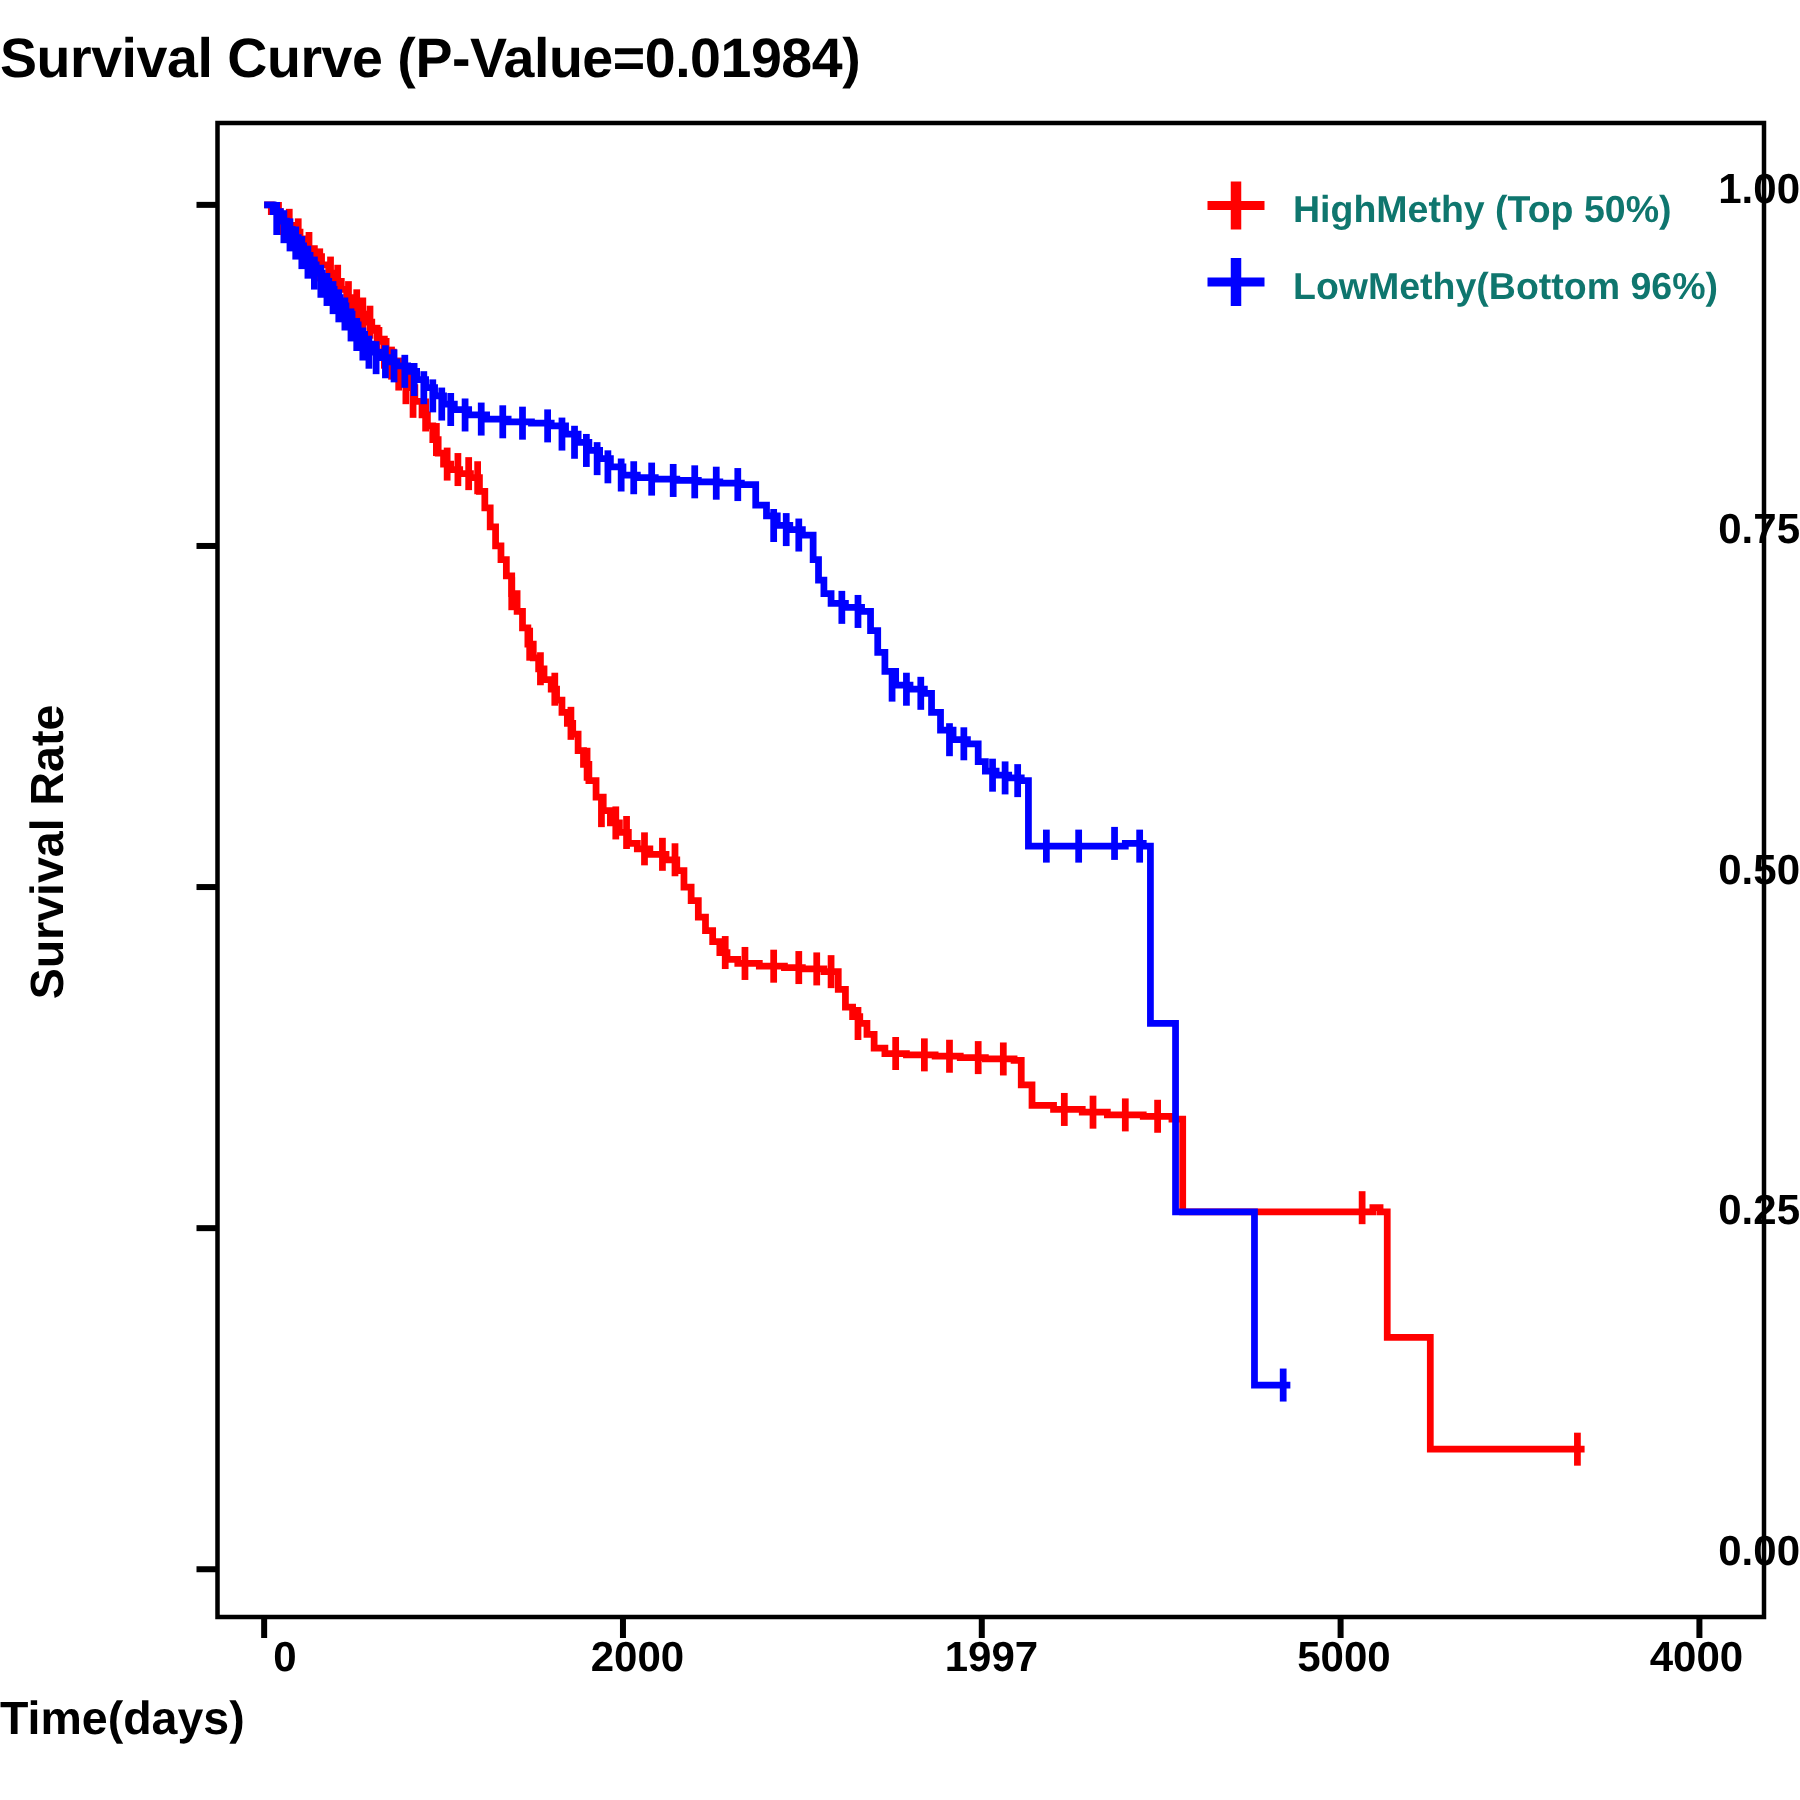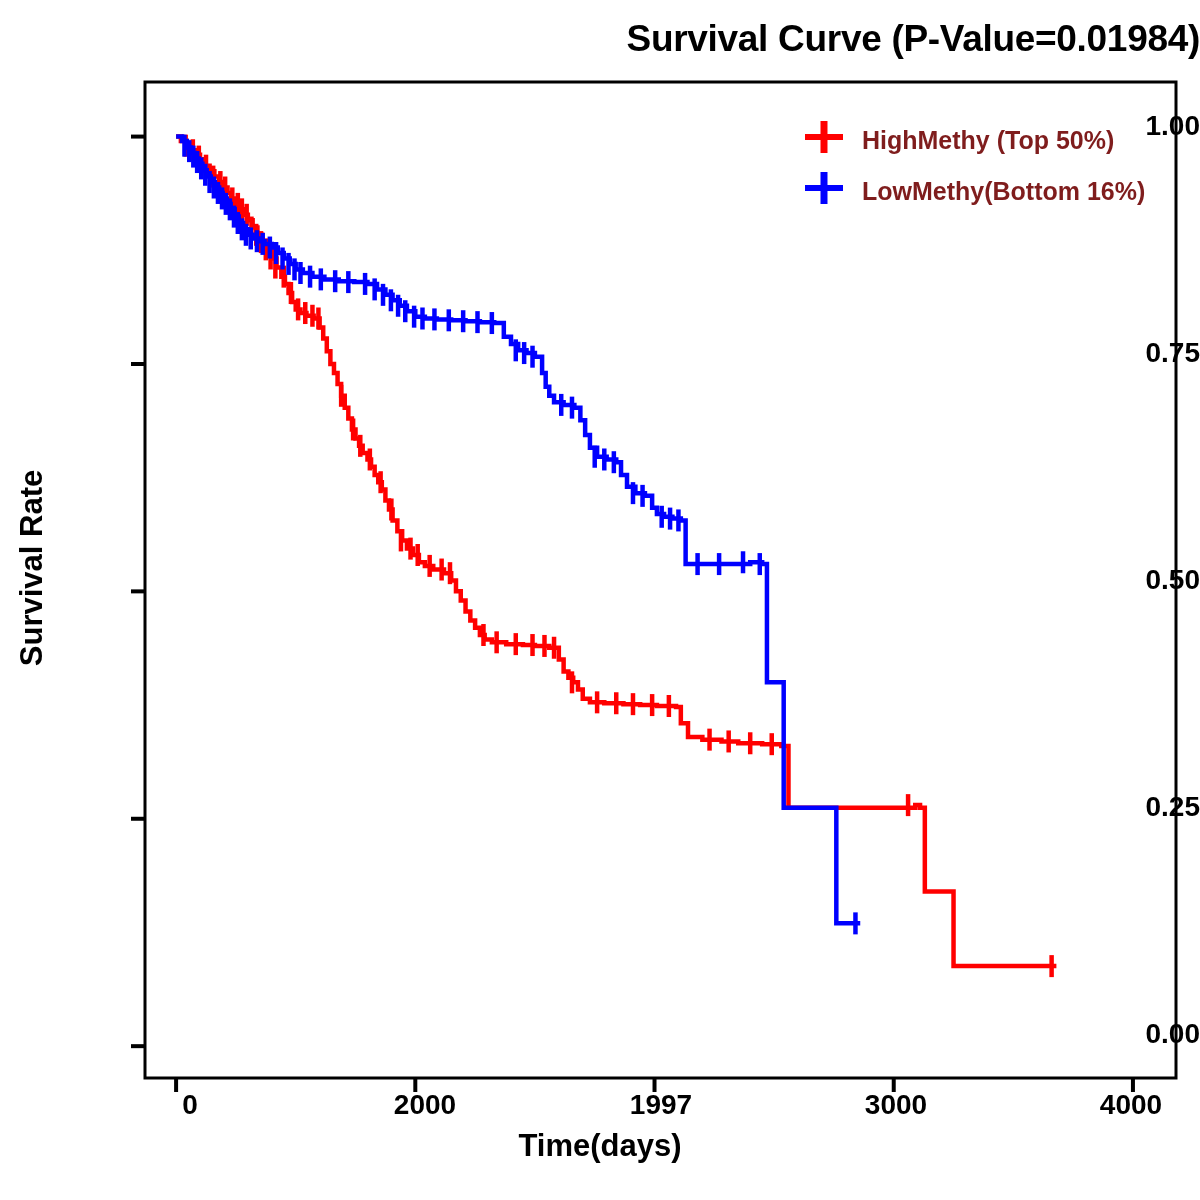--- a/index.html
+++ b/index.html
@@ -17,21 +17,21 @@
     position: relative;
     width: 1200px;
     height: 1200px;
     background: #ffffff;
   }
   #chart-title {
     position: absolute;
     left: 0;
     top: 18px;
     width: 1200px;
-    text-align: right;
+    text-align: left;
     font-size: 37px;
     font-weight: bold;
     color: #000000;
     letter-spacing: -0.3px;
     font-family: "Liberation Sans", sans-serif;
   }
   #ylabel {
     position: absolute;
     left: -118px;
     top: 550px;
@@ -42,21 +42,21 @@
     font-size: 31px;
     font-weight: bold;
     color: #000000;
     font-family: "Liberation Sans", sans-serif;
   }
   #xlabel {
     position: absolute;
     left: 0;
     top: 1128px;
     width: 1200px;
-    text-align: center;
+    text-align: left;
     font-size: 31px;
     font-weight: bold;
     color: #000000;
     font-family: "Liberation Sans", sans-serif;
   }
   .ytick-label {
     position: absolute;
     right: 0;
     width: 92px;
     text-align: right;
@@ -76,21 +76,21 @@
   }
   #plot-svg {
     position: absolute;
     left: 0;
     top: 0;
   }
   .legend-label {
     position: absolute;
     font-size: 25px;
     font-weight: bold;
-    color: #7f1d1d;
+    color: #0f766e;
     white-space: nowrap;
     font-family: "Liberation Sans", sans-serif;
   }
 </style>
 </head>
 <body>
 
 <div id="figure">
 
   <div id="chart-title">Survival Curve (P-Value=0.01984)</div>
@@ -100,25 +100,25 @@
 
   <div class="ytick-label" style="top:110px;">1.00</div>
   <div class="ytick-label" style="top:337px;">0.75</div>
   <div class="ytick-label" style="top:564px;">0.50</div>
   <div class="ytick-label" style="top:791px;">0.25</div>
   <div class="ytick-label" style="top:1018px;">0.00</div>
 
   <div class="xtick-label" style="left:110px; top:1089px;">0</div>
   <div class="xtick-label" style="left:345px; top:1089px;">2000</div>
   <div class="xtick-label" style="left:581px; top:1089px;">1997</div>
-  <div class="xtick-label" style="left:816px; top:1089px;">3000</div>
+  <div class="xtick-label" style="left:816px; top:1089px;">5000</div>
   <div class="xtick-label" style="left:1051px; top:1089px;">4000</div>
 
   <div class="legend-label" style="left:862px; top:126px;">HighMethy (Top 50%)</div>
-  <div class="legend-label" style="left:862px; top:177px;">LowMethy(Bottom 16%)</div>
+  <div class="legend-label" style="left:862px; top:177px;">LowMethy(Bottom 96%)</div>
 
   <svg id="plot-svg" width="1200" height="1200">
     <rect x="145" y="82" width="1031" height="996" fill="none" stroke="#000000" stroke-width="3"></rect>
     <g id="ticks">
         <line x1="176.09744779582365" x2="176.09744779582365" y1="1078" y2="1092" stroke="#000" stroke-width="4"></line>
         <line x1="415.30858468677496" x2="415.30858468677496" y1="1078" y2="1092" stroke="#000" stroke-width="4"></line>
         <line x1="654.5197215777262" x2="654.5197215777262" y1="1078" y2="1092" stroke="#000" stroke-width="4"></line>
         <line x1="893.7308584686775" x2="893.7308584686775" y1="1078" y2="1092" stroke="#000" stroke-width="4"></line>
         <line x1="1132.941995359629" x2="1132.941995359629" y1="1078" y2="1092" stroke="#000" stroke-width="4"></line>
         <line y1="1046.1643835616437" y2="1046.1643835616437" x1="145" x2="131" stroke="#000" stroke-width="4"></line>

